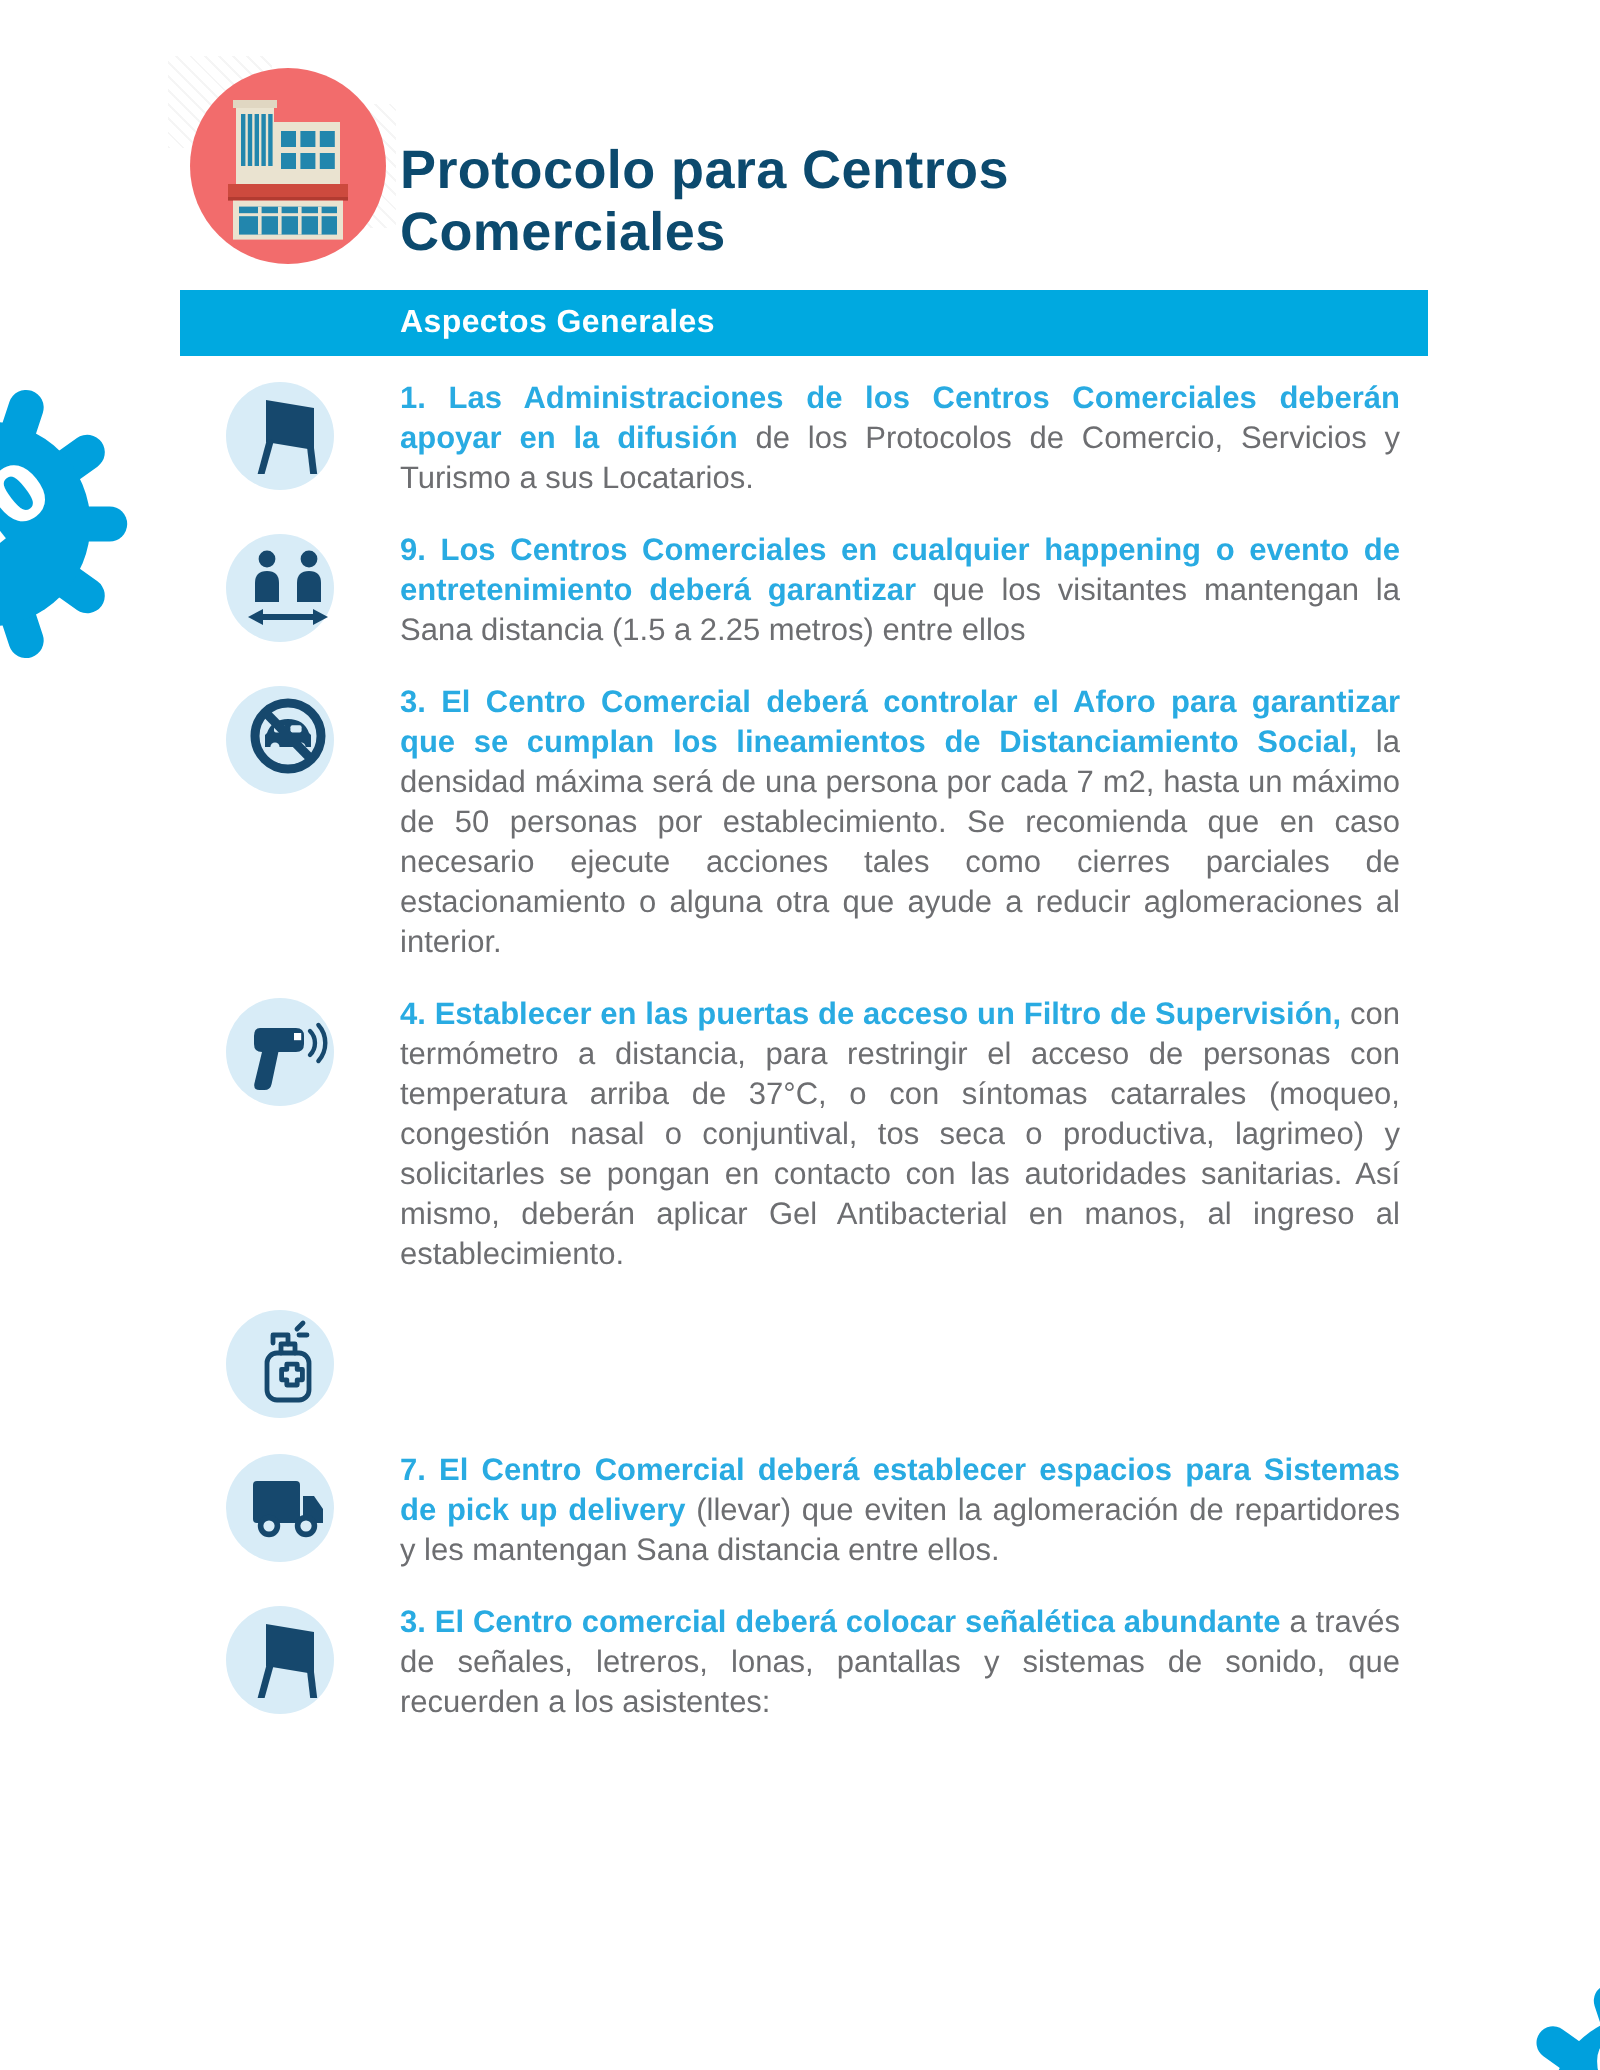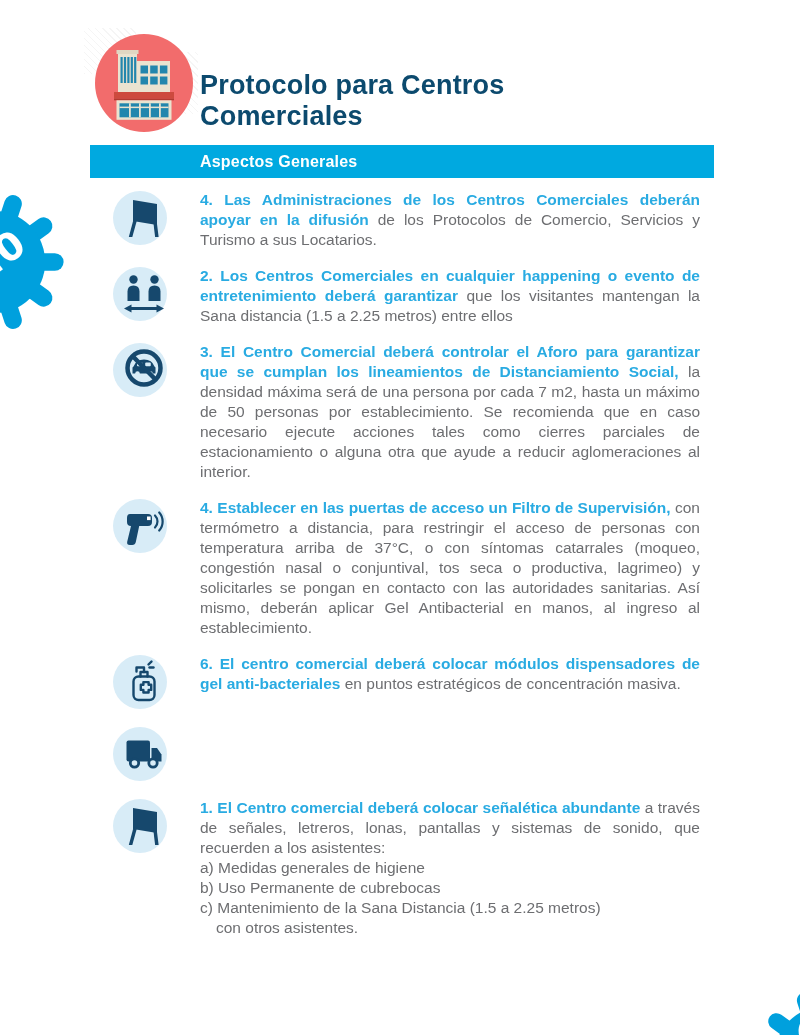--- a/index.html
+++ b/index.html
@@ -99,39 +99,39 @@
     <div class="icon-wrap">
       <div class="bubble"></div>
       <svg width="48" height="48" viewBox="0 0 48 48">
         <g fill="#16486d">
           <polygon points="13,8 37,12 37,33 13,29"></polygon>
           <polygon points="13.5,27.5 17,28.1 12.3,45 8.8,45"></polygon>
           <polygon points="33.5,31.5 37,32 38.6,45 35.1,45"></polygon>
         </g>
       </svg>
     </div>
-    <p class="item-text"><span class="lead">4. Las Administraciones de los Centros Comerciales deberán apoyar en la difusión</span><span> de los Protocolos de Comercio, Servicios y Turismo a sus Locatarios.</span></p>
+    <p class="item-text"><span class="lead">1. Las Administraciones de los Centros Comerciales deberán apoyar en la difusión</span><span> de los Protocolos de Comercio, Servicios y Turismo a sus Locatarios.</span></p>
   </div>
 
   <div class="item">
     <div class="icon-wrap">
       <div class="bubble"></div>
       <svg width="48" height="48" viewBox="0 0 48 48">
         <g fill="#16486d">
           <circle cx="13.5" cy="11.5" r="4.2"></circle>
           <path d="M7.5 33 v-9.5 q0 -6 6 -6 t6 6 V33 z"></path>
           <circle cx="34.5" cy="11.5" r="4.2"></circle>
           <path d="M28.5 33 v-9.5 q0 -6 6 -6 t6 6 V33 z"></path>
           <polygon points="4,40.5 11.5,36.5 11.5,44.5"></polygon>
           <polygon points="44,40.5 36.5,36.5 36.5,44.5"></polygon>
         </g>
         <line x1="9" y1="40.5" x2="39" y2="40.5" stroke="#16486d" stroke-width="3"></line>
       </svg>
     </div>
-    <p class="item-text"><span class="lead">2. Los Centros Comerciales en cualquier happening o evento de entretenimiento deberá garantizar</span><span> que los visitantes mantengan la Sana distancia (1.5 a 2.25 metros) entre ellos</span></p>
+    <p class="item-text"><span class="lead">9. Los Centros Comerciales en cualquier happening o evento de entretenimiento deberá garantizar</span><span> que los visitantes mantengan la Sana distancia (1.5 a 2.25 metros) entre ellos</span></p>
   </div>
 
   <div class="item">
     <div class="icon-wrap">
       <div class="bubble"></div>
       <svg width="48" height="48" viewBox="0 0 48 48">
         <circle cx="24" cy="24" r="16.5" fill="none" stroke="#16486d" stroke-width="4.5"></circle>
         <path d="M13.5 22.5 q2.5 -7 10.5 -7 t10.5 7 l1 1 v6 h-23 v-6 z" fill="#16486d"></path>
         <rect x="17" y="18.6" width="5.6" height="3.6" rx="1" fill="#d8ecf7"></rect>
         <rect x="25.2" y="18.6" width="5.6" height="3.6" rx="1" fill="#d8ecf7"></rect>
@@ -166,56 +166,50 @@
         <g stroke="#16486d" stroke-width="2.4" fill="none" stroke-linejoin="round" stroke-linecap="round">
           <rect x="13.5" y="20.5" width="21" height="23.5" rx="5"></rect>
           <path d="M20.5 20.5 v-4.5 h7 v4.5"></path>
           <path d="M24 16 v-4.5 h-7.5 v4"></path>
           <path d="M28.5 8.5 l3 -3"></path>
           <path d="M29.5 11.5 h4"></path>
           <path d="M20.8 28.7 h2.6 v-2.6 h5.2 v2.6 h2.6 v5.2 h-2.6 v2.6 h-5.2 v-2.6 h-2.6 z"></path>
         </g>
       </svg>
     </div>
-    <p class="item-text"><span class="lead">6. El centro comercial deberá colocar módulos dispensadores de gel anti-bacteriales</span><span> en puntos estratégicos de concentración masiva.</span></p>
   </div>
 
   <div class="item">
     <div class="icon-wrap">
       <div class="bubble"></div>
       <svg width="48" height="48" viewBox="0 0 48 48">
         <g fill="#16486d">
           <rect x="6.5" y="12.5" width="23.5" height="21" rx="2"></rect>
           <path d="M31.5 20 h5.5 l4.5 6.5 v7 h-10 z"></path>
         </g>
         <circle cx="14.5" cy="35" r="4.2" fill="#d8ecf7" stroke="#16486d" stroke-width="2.8"></circle>
         <circle cx="33" cy="35" r="4.2" fill="#d8ecf7" stroke="#16486d" stroke-width="2.8"></circle>
       </svg>
     </div>
+    <p class="item-text"><span class="lead">7. El Centro Comercial deberá establecer espacios para Sistemas de pick up delivery</span><span> (llevar) que eviten la aglomeración de repartidores y les mantengan Sana distancia entre ellos.</span></p>
   </div>
 
   <div class="item">
     <div class="icon-wrap">
       <div class="bubble"></div>
       <svg width="48" height="48" viewBox="0 0 48 48">
         <g fill="#16486d">
           <polygon points="13,8 37,12 37,33 13,29"></polygon>
           <polygon points="13.5,27.5 17,28.1 12.3,45 8.8,45"></polygon>
           <polygon points="33.5,31.5 37,32 38.6,45 35.1,45"></polygon>
         </g>
       </svg>
     </div>
     <div class="item-text">
-      <p style="margin:0;"><span class="lead">1. El Centro comercial deberá colocar señalética abundante</span><span> a través de señales, letreros, lonas, pantallas y sistemas de sonido, que recuerden a los asistentes:</span></p>
-      <div class="sub-list">
-        <div>a) Medidas generales de higiene</div>
-        <div>b) Uso Permanente de cubrebocas</div>
-        <div>c) Mantenimiento de la Sana Distancia (1.5 a 2.25 metros)</div>
-        <div class="sub-cont">con otros asistentes.</div>
-      </div>
+      <p style="margin:0;"><span class="lead">3. El Centro comercial deberá colocar señalética abundante</span><span> a través de señales, letreros, lonas, pantallas y sistemas de sonido, que recuerden a los asistentes:</span></p>
     </div>
   </div>
 
 </div>
 
 <div class="virus virus-left">
   <svg width="160" height="160" viewBox="0 0 100 100">
     <g stroke="#00a0dd" stroke-width="11" stroke-linecap="round">
       <line x1="80" y1="50" x2="88" y2="50"></line>
       <line x1="74.3" y1="67.6" x2="81" y2="72.4"></line>

